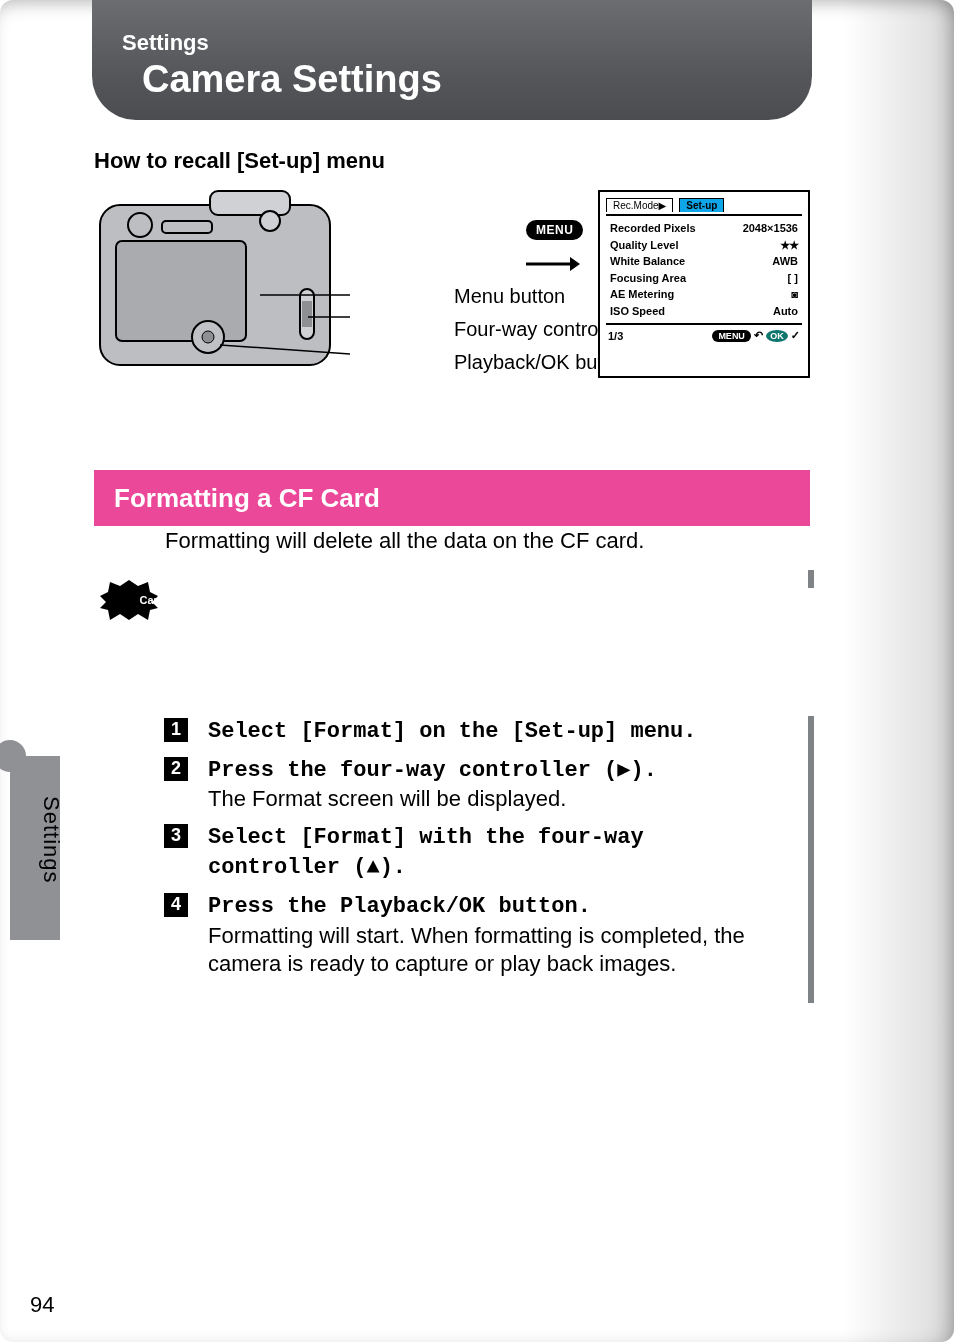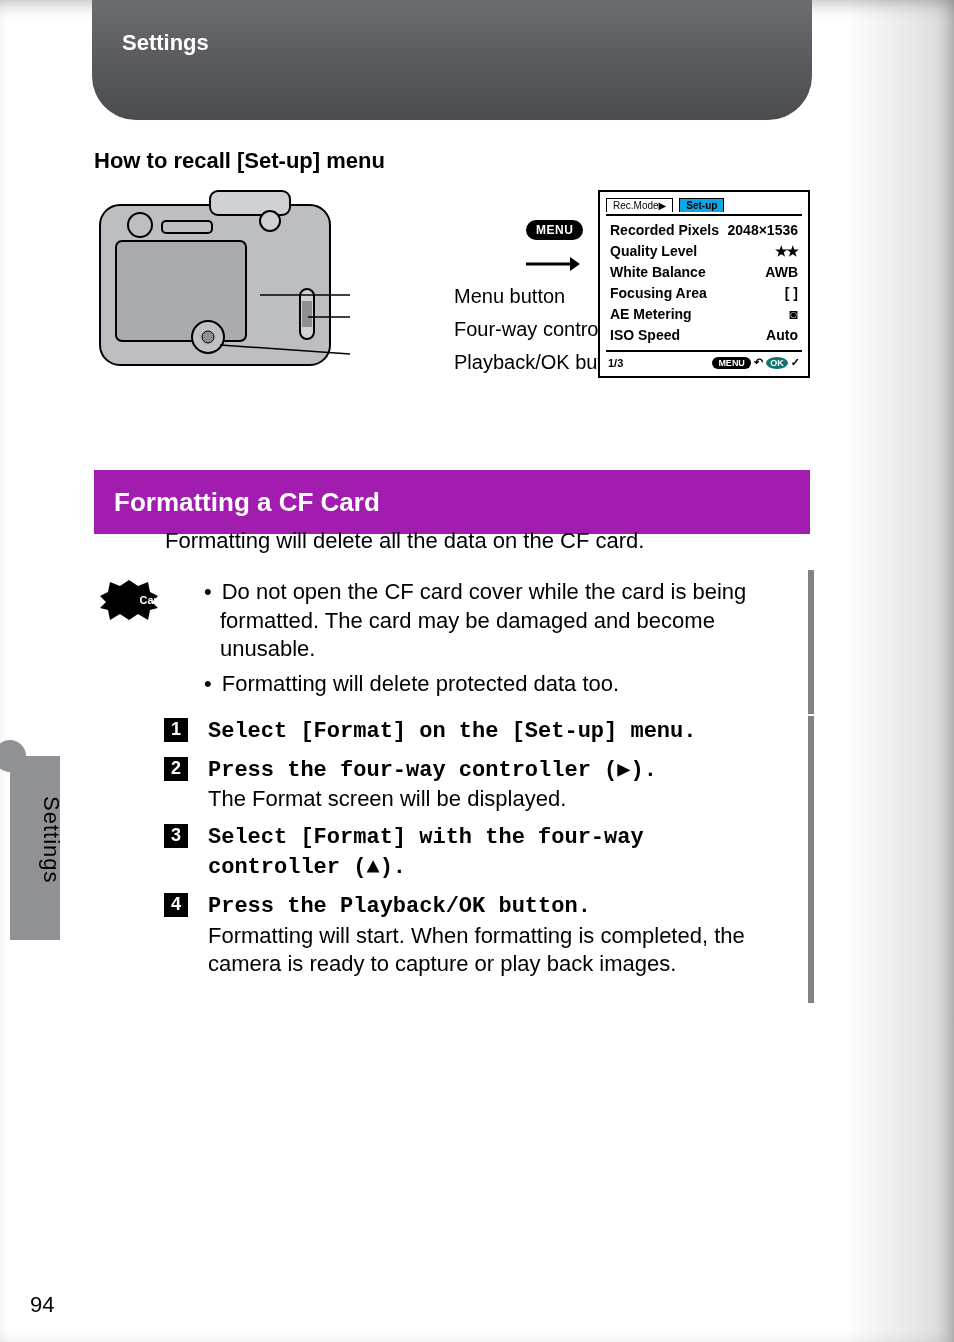--- a/index.html
+++ b/index.html
@@ -4,20 +4,21 @@
 <style>
   * { box-sizing: border-box; margin: 0; padding: 0; }
   html, body { background: #fff; font-family: Arial, Helvetica, sans-serif; color: #000; }
   .page {
     width: 954px;
     height: 1342px;
     position: relative;
     background: #fff;
     overflow: hidden;
     box-shadow: inset -12px 0 20px -8px rgba(0,0,0,.25), inset 0 12px 18px -8px rgba(0,0,0,.2);
+    border-radius: 13px;
   }
   .shadow-right { position:absolute; right:0; top:0; width:110px; height:100%; background:linear-gradient(to right, rgba(0,0,0,0), rgba(0,0,0,.15)); pointer-events:none; }
 
   
   .header-pill {
     position: absolute;
     left: 92px; top: 0;
     width: 720px; height: 120px;
     background: linear-gradient(180deg,#6b6d70 0%, #55575a 60%, #4a4c4f 100%);
     border-bottom-left-radius: 44px;
@@ -41,30 +42,30 @@
   .menu-pill { display:inline-block; background:#000; color:#fff; font-weight:bold; font-size:12px; padding:3px 10px; border-radius:14px; letter-spacing:.5px; }
   .menu-arrow { position:absolute; left:436px; top:70px; }
 
   
   .lcd { position:absolute; left:508px; top:5px; width:212px; height:188px; border:2px solid #000; background:#fff; }
   .tabs { display:flex; gap:6px; padding:6px 6px 4px; font-size:10px; }
   .tab { border:1px solid #000; border-bottom:none; padding:1px 6px; position:relative; }
   .tab.inactive { }
   .tab.active { font-weight:bold; background:#0ea5e9; z-index:2; }
   .tab-row-underline { border-top:2px solid #000; margin: -2px 6px 0; }
-  .lcd-body { padding:4px 10px 0; font-size:14px; font-weight:bold; }
+  .lcd-body { padding:4px 10px 0; font-size:11px; font-weight:bold; }
   .lcd-row { display:flex; justify-content:space-between; line-height:1.5; }
   .lcd-row .val { font-weight:bold; }
   .stars { letter-spacing:-1px; }
   .lcd-foot { border-top:2px solid #000; margin:4px 6px 0; padding:4px 2px; display:flex; justify-content:space-between; align-items:center; font-size:11px; font-weight:bold; }
   .mini-pill { display:inline-block; background:#000; color:#fff; font-size:9px; padding:1px 6px; border-radius:8px; font-weight:bold; }
   .mini-ok { display:inline-block; background:#0f766e; color:#fff; font-size:9px; padding:1px 4px; border-radius:50%; font-weight:bold; }
 
   
-  .sectionbar { position:absolute; left:94px; top:470px; width:716px; height:64px; background:#a21caf; color:#fff; display:flex; align-items:center; padding-left:20px; font-size:26px; font-weight:bold; }
+  .sectionbar { position:absolute; left:94px; top:470px; width:716px; height:56px; background:#ec4899; color:#fff; display:flex; align-items:center; padding-left:20px; font-size:26px; font-weight:bold; }
   .sectiontext1 { position:absolute; left:165px; top:528px; font-size:22px; width:640px; }
 
   
   .caution-block { position:absolute; left:100px; top:570px; width:714px; border-right:6px solid #808386; padding:8px 16px 10px 0; }
   .caution-badge { position:absolute; left:0; top:10px; width:58px; height:40px; }
   .caution-badge .txt { position:absolute; left:50%; top:50%; transform:translate(-50%,-50%); color:#fff; font-weight:bold; font-size:11px;margin-left:31px; }
   .caution-list { margin-left:104px; font-size:22px; line-height:1.3; }
   .caution-list li { margin-bottom:6px; list-style:none; text-indent:-16px; padding-left:16px; }
   .caution-list li::before { content:"\2022"; margin-right:10px; }
 
@@ -82,20 +83,21 @@
 
   .pagenum { position:absolute; left:30px; bottom:24px; font-size:22px; }
 </style>
 </head>
 <body>
 
 <div class="page">
 
   <div class="header-pill">
     <div class="supertitle">Settings</div>
+    <div class="title">Camera Settings</div>
   </div>
 
   <div class="sub1">How to recall [Set-up] menu</div>
 
   <div class="diagram">
     <svg class="camera-svg" width="260" height="200" viewBox="0 0 260 200">
       <rect x="10" y="20" width="230" height="160" rx="20" fill="#bcbec1" stroke="#000" stroke-width="2"></rect>
       <rect x="26" y="56" width="130" height="100" rx="6" fill="#a9abae" stroke="#000" stroke-width="2"></rect>
       <circle cx="118" cy="152" r="16" fill="#bfc1c4" stroke="#000" stroke-width="2"></circle>
       <circle cx="118" cy="152" r="6" fill="#8d8f92" stroke="#000"></circle>
@@ -173,24 +175,20 @@
   <div class="sectionbar">Formatting a CF Card</div>
   <div class="sectiontext1">Formatting will delete all the data on the CF card.</div>
 
   <div class="caution-block">
     <div class="caution-badge">
       <svg width="58" height="40" viewBox="0 0 58 40">
         <polygon points="29,0 38,6 48,2 50,12 58,16 52,22 58,28 50,30 48,40 38,34 29,40 20,34 10,40 8,30 0,28 6,22 0,16 8,12 10,2 20,6" fill="#000"></polygon>
       </svg>
       <span class="txt">Caution</span>
     </div>
-    <ul class="caution-list">
-      <li>Do not open the CF card cover while the card is being formatted. The card may be damaged and become unusable.</li>
-      <li>Formatting will delete protected data too.</li>
-    </ul>
   </div>
 
   <div class="steps">
     <div class="step">
       <span class="num">1</span>
       <span class="bold">Select [Format] on the [Set-up] menu.</span>
     </div>
     <div class="step">
       <span class="num">2</span>
       <span class="bold">Press the four-way controller (▶).</span><br>

